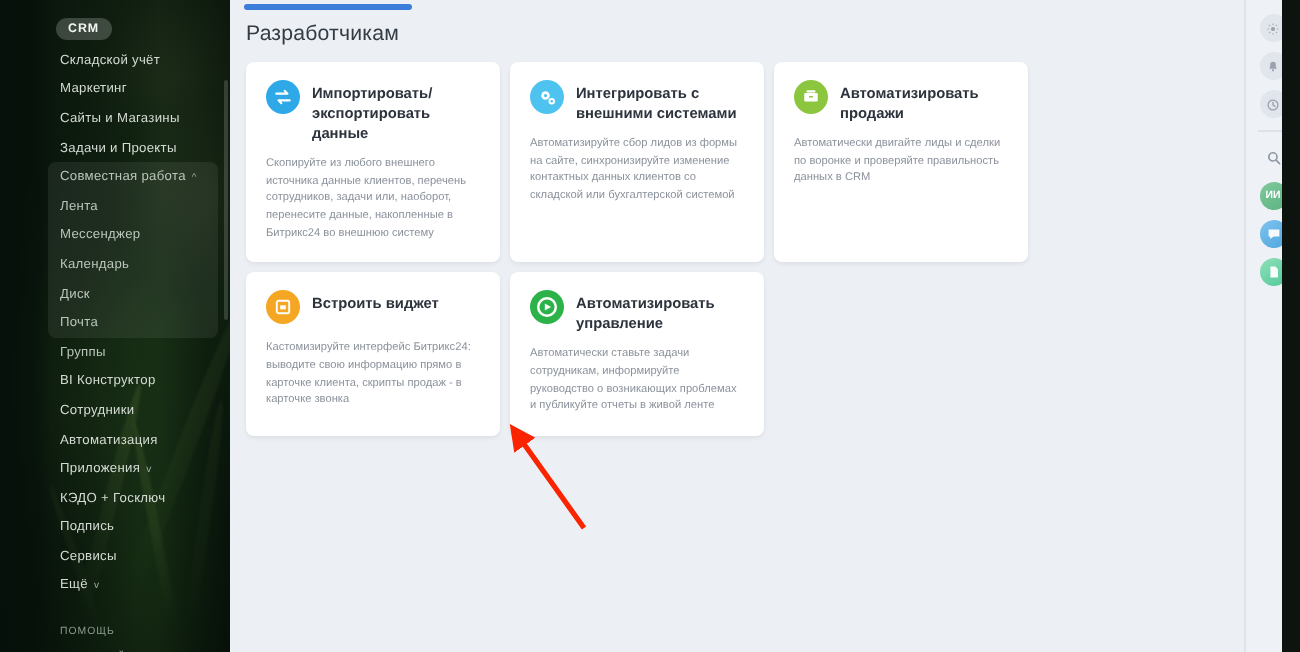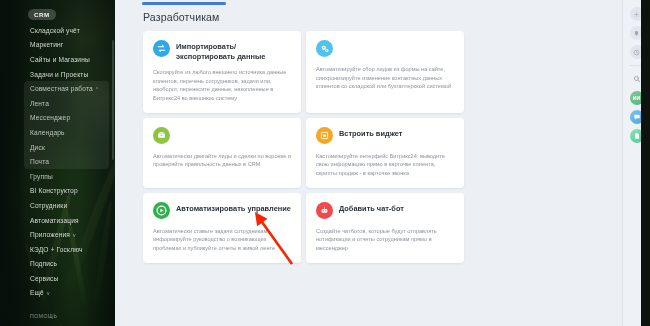--- a/index.html
+++ b/index.html
@@ -122,21 +122,20 @@
     z-index: 5;
   }
 
   
   .main {
     position: relative;
     flex: 1 1 auto;
     height: 326px;
     background: #eceff3;
     overflow: hidden;
-    padding-left: 20px;
   }
   .tab-strip {
     position: relative;
     height: 5px;
     padding-left: 7px;
   }
   .tab-underline {
     position: absolute;
     left: 7px; top: 2px;
     width: 84px; height: 2.6px;
@@ -149,21 +148,21 @@
     color: #333b44;
     letter-spacing: 0.1px;
   }
   .cards {
     padding: 8px 6px 0 8px;
     display: flex;
     flex-wrap: wrap;
     gap: 5px 5px;
   }
   .card {
-    width: 158px;
+    width: 127px;
     background: #fff;
     border-radius: 4px;
     padding: 9px 10px 10px 10px;
     box-shadow: 0 1px 2px rgba(40,50,70,0.08);
     cursor: pointer;
   }
   .card-head {
     display: flex;
     align-items: flex-start;
     gap: 6px;
@@ -375,33 +374,35 @@
       <div class="card">
         <div class="card-head">
           <div class="card-icon" style="background:#4fc3f0">
             <svg width="10" height="10" viewBox="0 0 16 16" fill="#fff">
               <circle cx="6" cy="6" r="3.4"></circle>
               <circle cx="6" cy="6" r="1.3" fill="#4fc3f0"></circle>
               <circle cx="11" cy="10.5" r="2.6"></circle>
               <circle cx="11" cy="10.5" r="1" fill="#4fc3f0"></circle>
             </svg>
           </div>
+          <div class="card-title">Интегрировать с внешними системами</div>
         </div>
         <div class="card-desc">Автоматизируйте сбор лидов из формы на сайте, синхронизируйте изменение контактных данных клиентов со складской или бухгалтерской системой</div>
       </div>
 
       <div class="card">
         <div class="card-head">
           <div class="card-icon" style="background:#8cc63f">
             <svg width="9" height="9" viewBox="0 0 16 16" fill="#fff">
               <rect x="2" y="4.5" width="12" height="7.5" rx="1"></rect>
               <rect x="4" y="2" width="8" height="2" rx="0.8"></rect>
               <rect x="6.2" y="7" width="3.6" height="1.4" rx="0.6" fill="#8cc63f"></rect>
             </svg>
           </div>
+          <div class="card-title">Автоматизировать продажи</div>
         </div>
         <div class="card-desc">Автоматически двигайте лиды и сделки по воронке и проверяйте правильность данных в CRM</div>
       </div>
 
       <div class="card">
         <div class="card-head">
           <div class="card-icon" style="background:#f5a623">
             <svg width="9" height="9" viewBox="0 0 16 16" fill="none" stroke="#fff" stroke-width="1.7">
               <rect x="2.5" y="2.5" width="11" height="11" rx="1.6"></rect>
               <path d="M5.5 6.5h5v3.6h-5z" fill="#fff" stroke="none"></path>
@@ -418,34 +419,20 @@
             <svg width="11" height="11" viewBox="0 0 16 16">
               <circle cx="8" cy="8" r="6.4" fill="none" stroke="#fff" stroke-width="1.8"></circle>
               <path d="M6.4 5.4 L11 8 L6.4 10.6 Z" fill="#fff"></path>
             </svg>
           </div>
           <div class="card-title">Автоматизировать управление</div>
         </div>
         <div class="card-desc">Автоматически ставьте задачи сотрудникам, информируйте руководство о возникающих проблемах и публикуйте отчеты в живой ленте</div>
       </div>
 
-      <div class="card">
-        <div class="card-head">
-          <div class="card-icon" style="background:#ef4b4b">
-            <svg width="9" height="9" viewBox="0 0 16 16" fill="#fff">
-              <rect x="3" y="5.4" width="10" height="6.4" rx="1.8"></rect>
-              <rect x="7.2" y="2.4" width="1.6" height="2.4" rx="0.7"></rect>
-              <circle cx="6" cy="8.4" r="1" fill="#ef4b4b"></circle>
-              <circle cx="10" cy="8.4" r="1" fill="#ef4b4b"></circle>
-            </svg>
-          </div>
-          <div class="card-title">Добавить чат-бот</div>
-        </div>
-        <div class="card-desc">Создайте чатботов, которые будут отправлять нотификации и отчеты сотрудникам прямо в мессенджер</div>
-      </div>
 
 
     </div>
   </div>
 
   <div class="right-rail">
     <div class="rail-icon">
       <svg width="7" height="7" viewBox="0 0 16 16" fill="#9aa2ad">
         <circle cx="8" cy="8" r="2.4"></circle>
         <path d="M8 1.2l1 1.8h-2zM8 14.8l-1-1.8h2zM1.2 8l1.8-1v2zM14.8 8l-1.8 1v-2zM3.2 3.2l2 .5-1.5 1.5zM12.8 12.8l-2-.5 1.5-1.5zM3.2 12.8l.5-2 1.5 1.5zM12.8 3.2l-.5 2-1.5-1.5z"></path>

